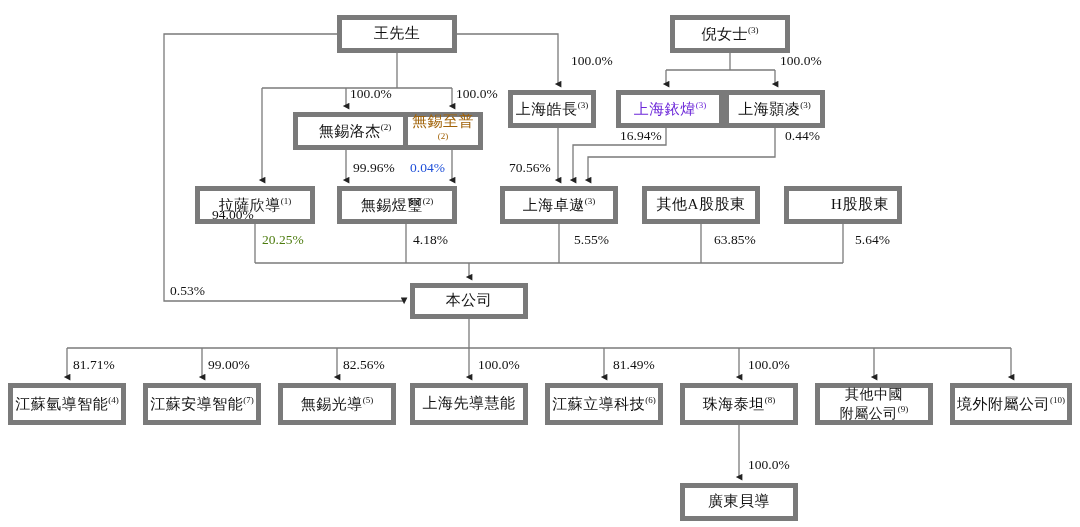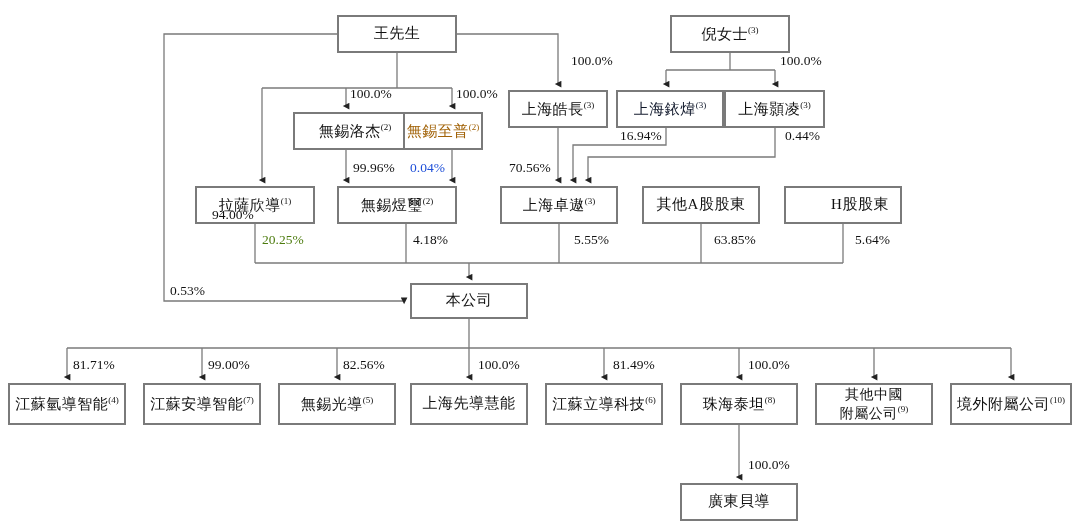--- a/index.html
+++ b/index.html
@@ -19,21 +19,21 @@
     position: absolute;
     left: 0;
     top: 0;
     width: 1080px;
     height: 527px;
     pointer-events: none;
   }
   .node {
     position: absolute;
     box-sizing: border-box;
-    border: 2px solid #c2410c;
+    border: 5px solid #c2410c;
     background: #ffffff;
     display: flex;
     align-items: center;
     justify-content: center;
     text-align: center;
     line-height: 1.15;
     color: #111111;
     font-size: 15px;
     letter-spacing: 0.5px;
   }
@@ -123,24 +123,24 @@
       </div>
       <div class="node" style="left: 670px; top: 15px; width: 120px; height: 38px; border-color: rgb(122, 122, 122); color: rgb(17, 17, 17);">
         <div><span class="label-text">倪女士</span><sup>(3)</sup></div>
       </div>
       <div class="node" style="left: 293px; top: 112px; width: 124px; height: 38px; border-color: rgb(122, 122, 122); color: rgb(17, 17, 17);">
         <div><span class="label-text">無錫洛杰</span><sup>(2)</sup></div>
       </div>
       <div class="node" style="left: 403px; top: 112px; width: 80px; height: 38px; border-color: rgb(122, 122, 122); color: #a16207;">
         <div><span class="label-text">無錫至普</span><sup>(2)</sup></div>
       </div>
-      <div class="node" style="left: 508px; top: 90px; width: 100px; height: 38px; border-color: rgb(122, 122, 122); color: rgb(17, 17, 17);">
+      <div class="node" style="left: 508px; top: 90px; width: 88px; height: 38px; border-color: rgb(122, 122, 122); color: rgb(17, 17, 17);">
         <div><span class="label-text">上海皓長</span><sup>(3)</sup></div>
       </div>
-      <div class="node" style="left: 616px; top: 90px; width: 108px; height: 38px; border-color: rgb(122, 122, 122); color: #0f172a;">
+      <div class="node" style="left: 616px; top: 90px; width: 108px; height: 38px; border-color: rgb(122, 122, 122); color: #6d28d9;">
         <div><span class="label-text">上海銥煒</span><sup>(3)</sup></div>
       </div>
       <div class="node" style="left: 724px; top: 90px; width: 101px; height: 38px; border-color: rgb(122, 122, 122); color: rgb(17, 17, 17);">
         <div><span class="label-text">上海顥凌</span><sup>(3)</sup></div>
       </div>
       <div class="node" style="left: 195px; top: 186px; width: 120px; height: 38px; border-color: rgb(122, 122, 122); color: rgb(17, 17, 17);">
         <div><span class="label-text">拉薩欣導</span><sup>(1)</sup></div>
       </div>
       <div class="node" style="left: 337px; top: 186px; width: 120px; height: 38px; border-color: rgb(122, 122, 122); color: rgb(17, 17, 17);">
         <div><span class="label-text">無錫煜璽</span><sup>(2)</sup></div>

